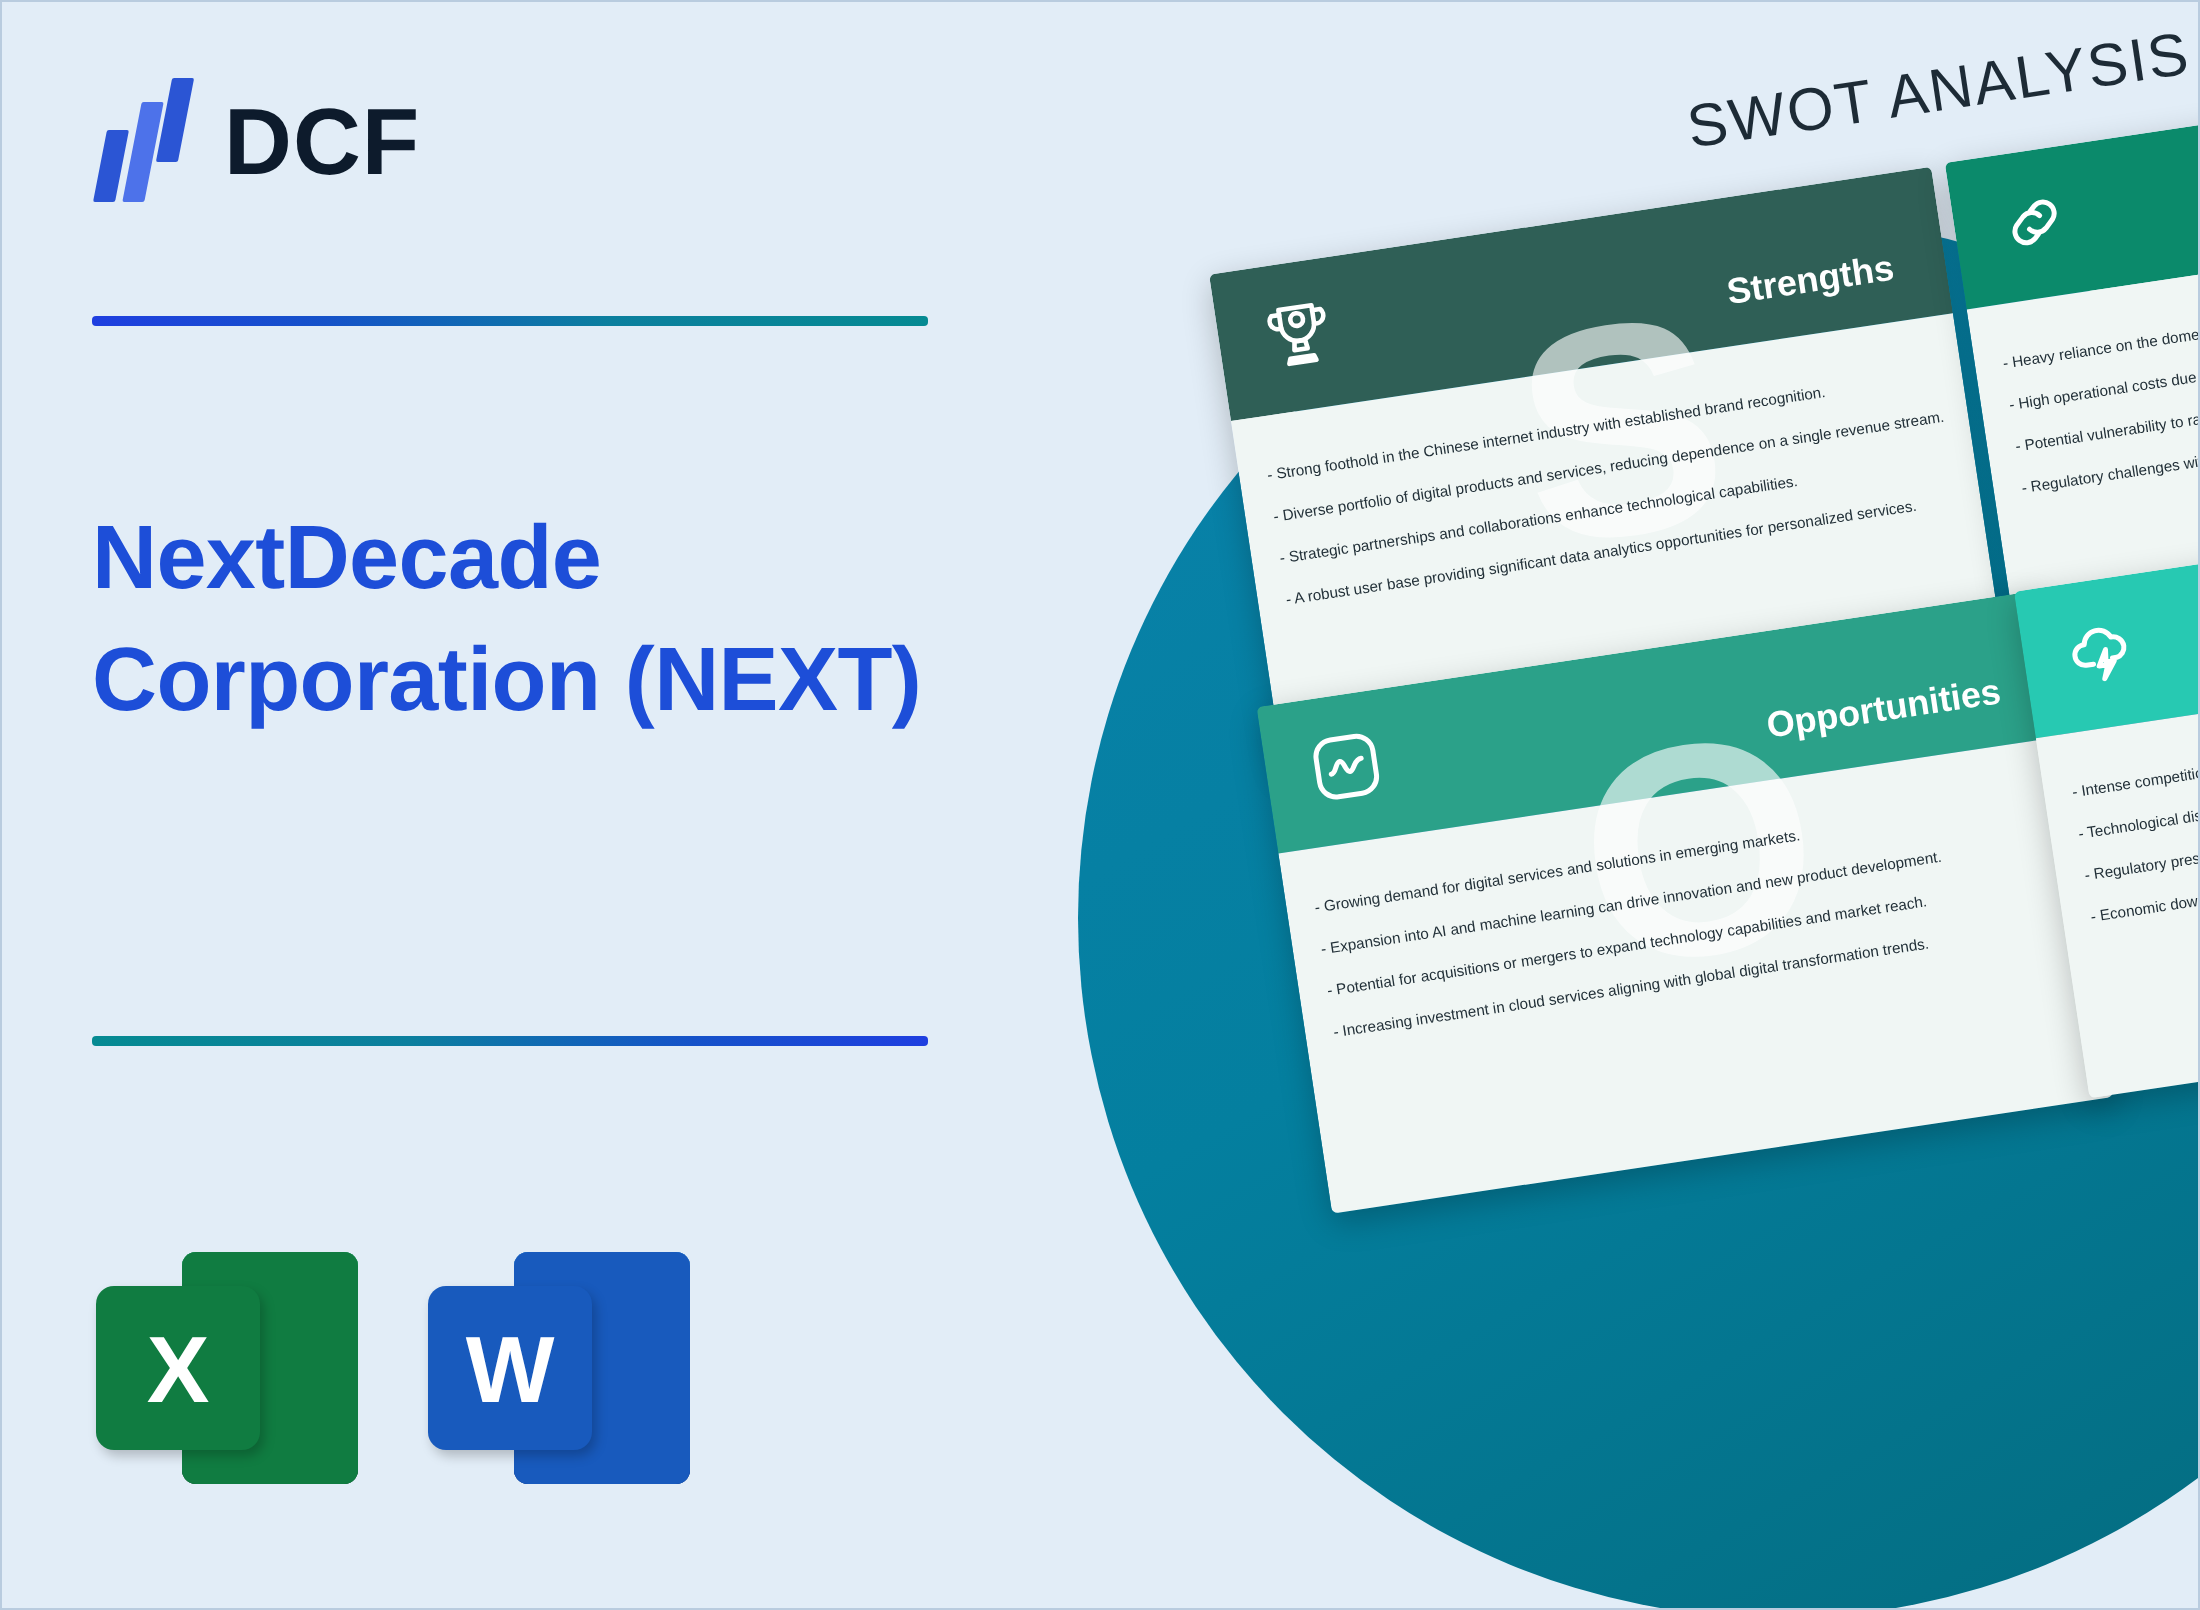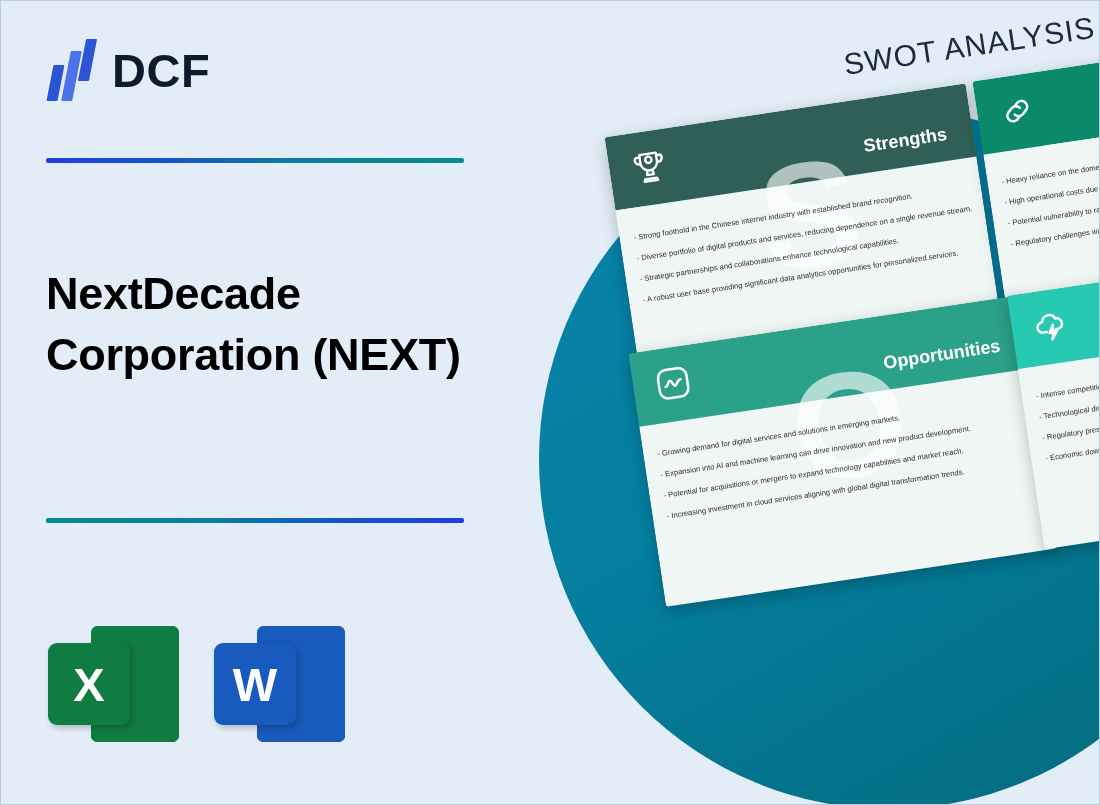--- a/index.html
+++ b/index.html
@@ -27,22 +27,22 @@
   .lb1{left:4px;  top:26px; height:36px; background:#2b55d4;}
   .lb2{left:20px; top:12px; height:50px; background:#4d72ea;}
   .lb3{left:36px; top:0px;  height:42px; background:#2b55d4;}
   .logo-text{font-size:47px;font-weight:700;color:#0d1b2c;letter-spacing:0.5px;line-height:1;}
 
   .rule{position:absolute;left:45px;width:418px;height:5px;border-radius:2px;}
   .rule-top{top:157px;background:linear-gradient(90deg,#1f3fe0 0%,#1552c9 28%,#0b7f9e 62%,#058a92 100%);}
   .rule-bottom{top:517px;background:linear-gradient(90deg,#058a92 0%,#0b7f9e 38%,#1552c9 72%,#1f3fe0 100%);}
 
   .page-title{
-    position:absolute;left:45px;top:262px;width:430px;
-    font-size:45px;font-weight:700;color:#000000;line-height:1.36;
+    position:absolute;left:45px;top:247px;width:430px;
+    font-size:45px;font-weight:700;color:#1d4ed8;line-height:1.36;
     letter-spacing:-0.3px;
   }
 
   .filetypes{position:absolute;left:47px;top:622px;display:flex;gap:32px;}
   .ft{position:relative;width:134px;height:122px;}
   .ft .sheet{position:absolute;left:43px;top:3px;width:88px;height:116px;border-radius:7px;overflow:hidden;}
   .ft .sheet span{position:absolute;left:0;width:100%;display:block;}
   .ft .badge{
     position:absolute;left:0;top:20px;width:82px;height:82px;border-radius:9px;
     display:flex;align-items:center;justify-content:center;

